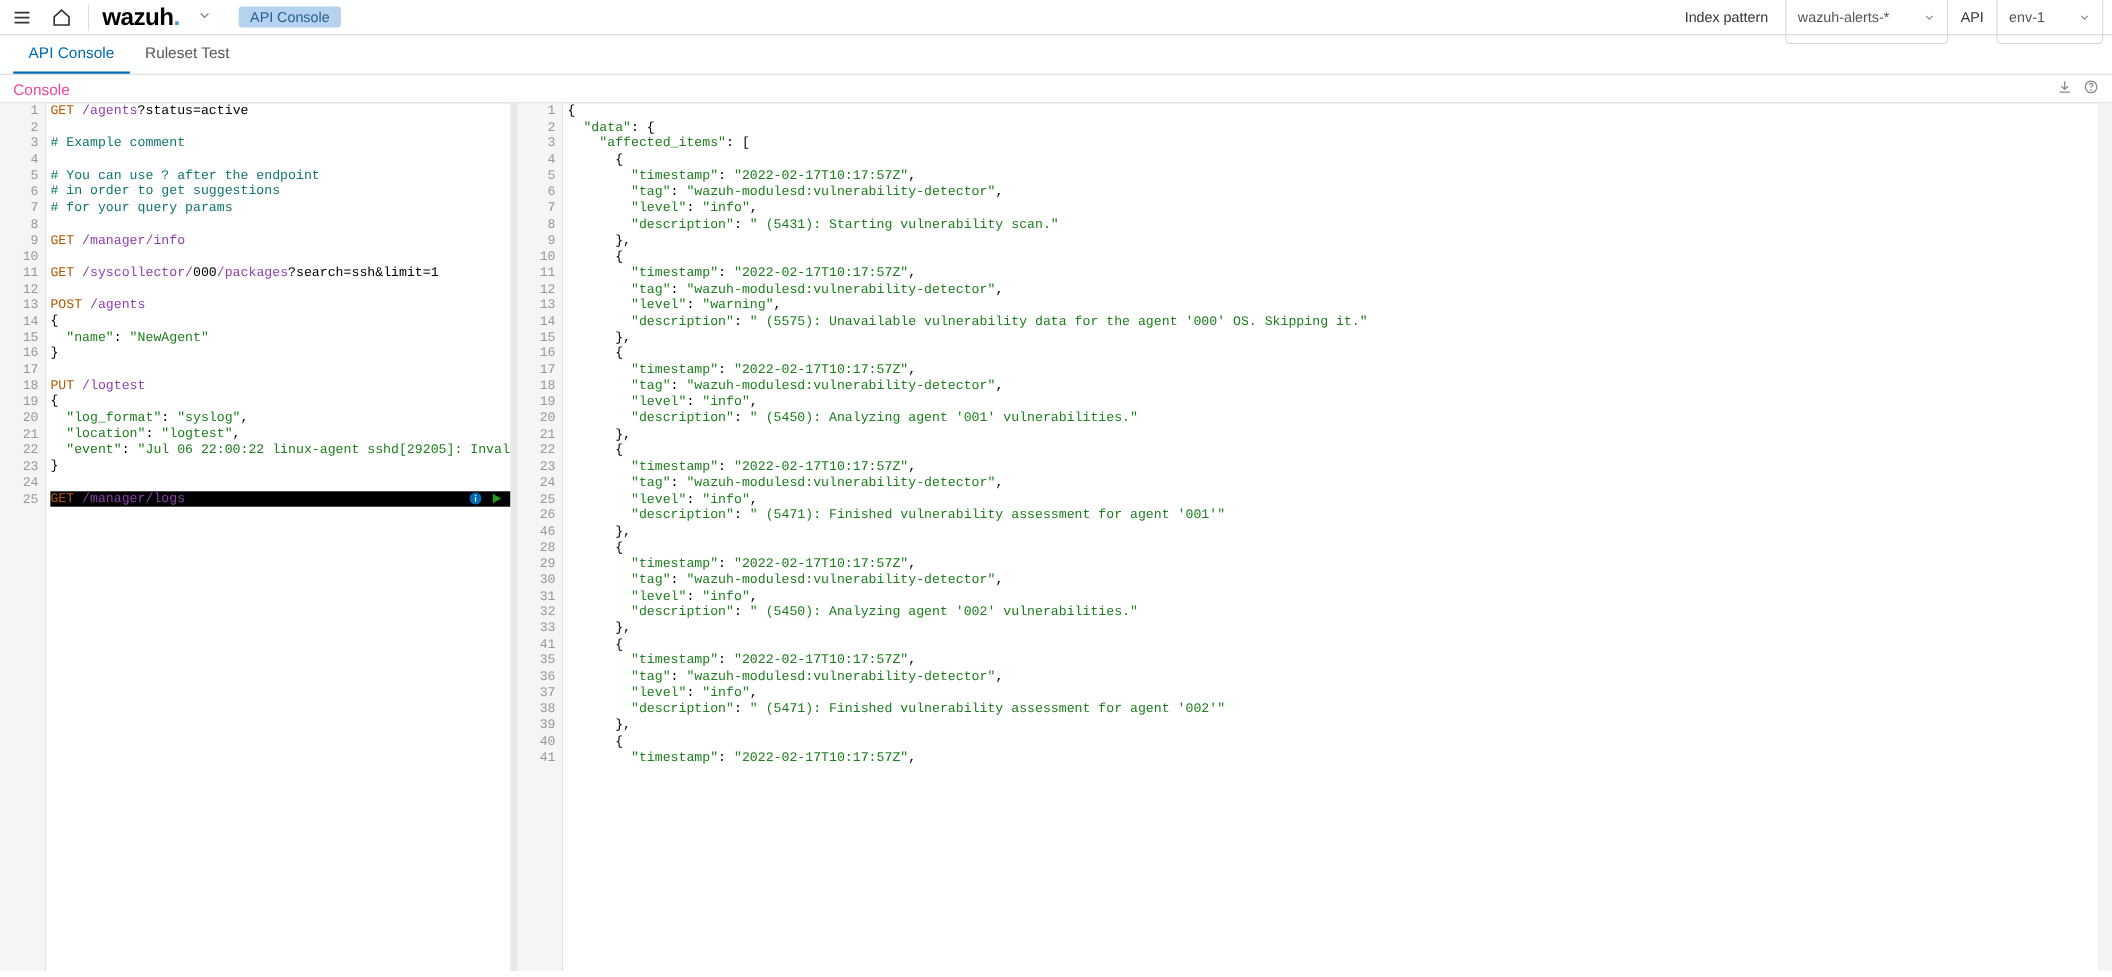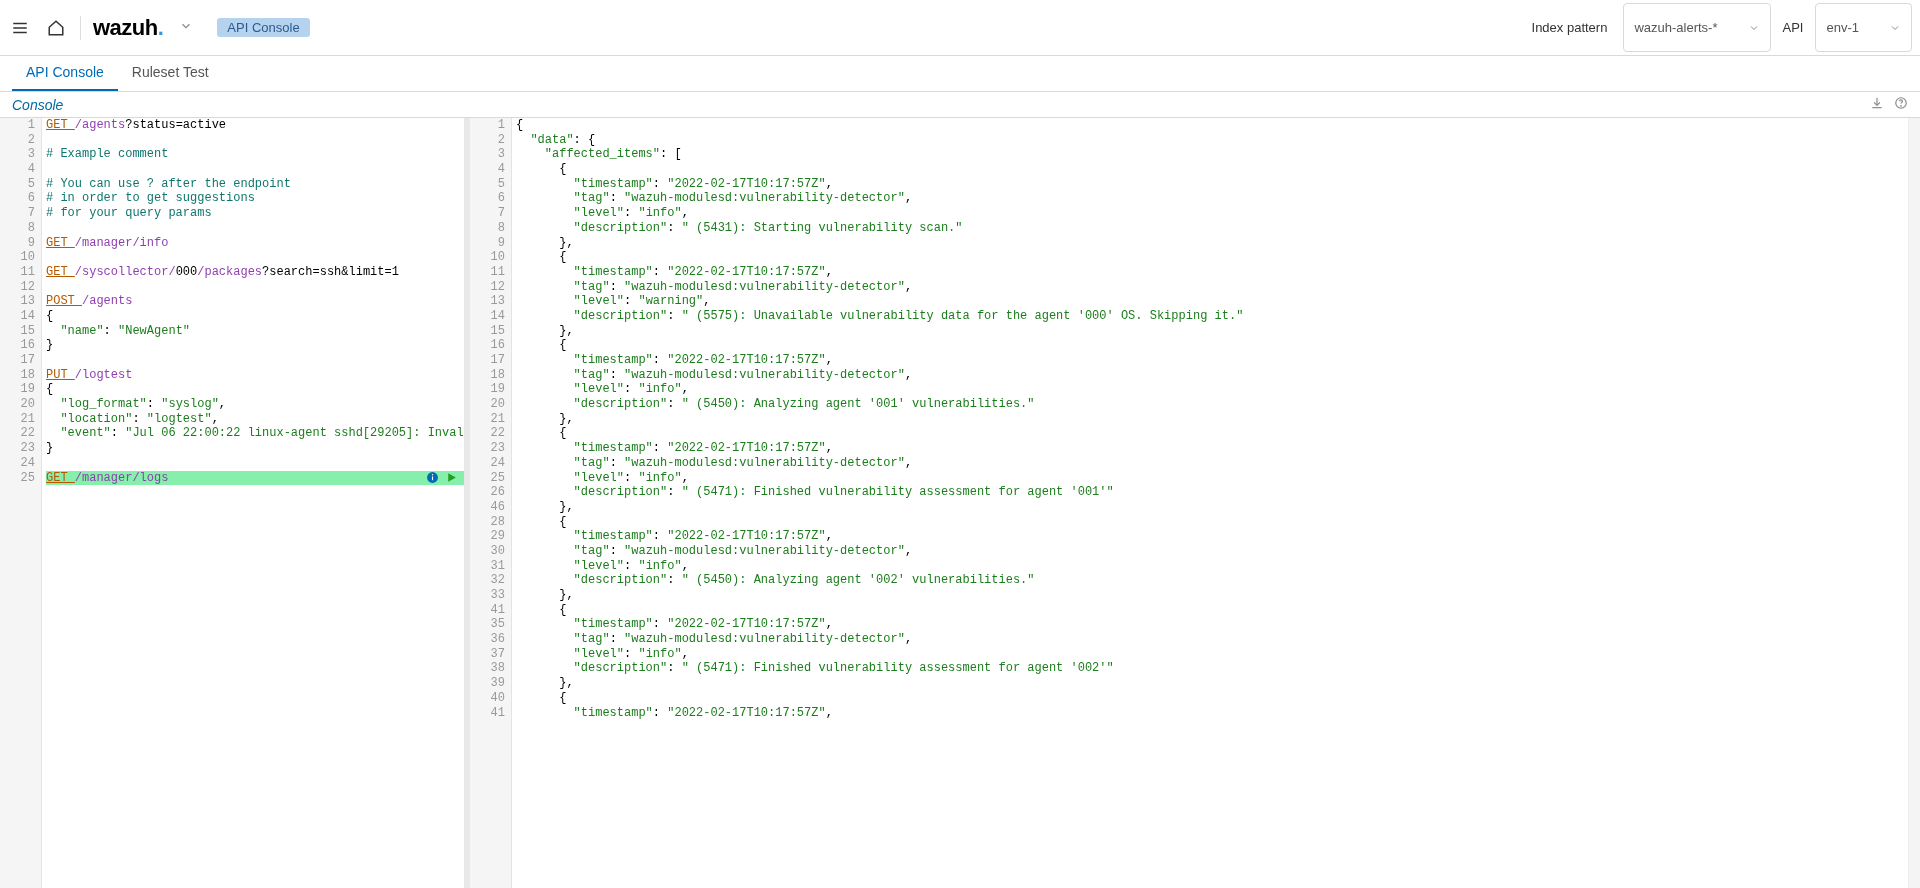--- a/index.html
+++ b/index.html
@@ -1,52 +1,52 @@
 <!DOCTYPE html>
 <html><head>
 <meta charset="utf-8">
 <style>
 * { box-sizing: border-box; margin: 0; padding: 0; }
 body { font-family: -apple-system, BlinkMacSystemFont, "Segoe UI", Helvetica, Arial, sans-serif; font-size: 14px; color: #333; background: #fff; overflow: hidden; }
 
-.topbar { display: flex; align-items: center; height: 56px; border-bottom: 1px solid #d9d9d9; padding: 0 8px; }
+.topbar { display: flex; align-items: center; height: 32px; border-bottom: 1px solid #d9d9d9; padding: 0 8px; }
 .topbar-left { display: flex; align-items: center; gap: 12px; flex: 1; }
 .icon-btn { width: 24px; height: 24px; display: flex; align-items: center; justify-content: center; cursor: pointer; color: #333; }
 .icon-btn svg { width: 18px; height: 18px; }
 .logo { font-size: 22px; font-weight: 700; color: #000; letter-spacing: -0.5px; display: flex; align-items: center; }
 .logo-dot { color: #3498db; }
 .breadcrumb-chip { background: #b5d2ee; color: #2b5b8f; padding: 2px 10px; border-radius: 3px; font-size: 13px; margin-left: 8px; }
 .chevron { color: #888; margin: 0 4px; }
 
 .topbar-right { display: flex; align-items: center; gap: 12px; font-size: 13px; }
 .ip-label { color: #333; margin-right: 4px; }
 .select-box { border: 1px solid #d9d9d9; border-radius: 4px; padding: 16px 10px; display: flex; align-items: center; gap: 30px; color: #555; cursor: pointer; min-width: 140px; }
 .select-box.small { min-width: 60px; }
 .api-label { color: #333; }
 
 .tabs { display: flex; border-bottom: 1px solid #d9d9d9; padding: 0 12px; height: 36px; }
 .tab { padding: 8px 14px; color: #555; cursor: pointer; font-size: 14px; border-bottom: 2px solid transparent; }
 .tab.active { color: #006BB4; border-bottom-color: #006BB4; font-weight: 500; }
 
-.console-header { display: flex; justify-content: space-between; align-items: flex-end; padding: 4px 12px; font-size: 14px; color: #0369a1; font-style: italic; }
+.console-header { display: flex; justify-content: space-between; align-items: flex-end; padding: 4px 12px; font-size: 14px; color: #ec4899; }
 .console-header-right { display: flex; gap: 10px; color: #888; }
 
 .editor-wrap { display: flex; height: calc(100vh - 98px); border-top: 1px solid #d9d9d9; }
 .pane { display: flex; overflow: hidden; position: relative; }
 .pane-left { width: 470px; border-right: 6px solid #e8e8e8; }
 .pane-right { flex: 1; }
 
 .gutter { background: #f5f5f5; color: #999; font-family: Menlo, Monaco, "Courier New", monospace; font-size: 12px; text-align: right; padding: 0 6px 0 0; user-select: none; width: 42px; line-height: 14.7px; padding-top: 0; border-right: 1px solid #e4e4e4; }
 .gutter .ln { height: 14.7px; position: relative; }
 
 .code { font-family: Menlo, Monaco, "Courier New", monospace; font-size: 12px; line-height: 14.7px; white-space: pre; flex: 1; overflow: auto; padding-left: 4px; }
 .code .row { height: 14.7px; position: relative; }
-.code .row.hl { background: #86efac; }
-
-.m-get, .m-post, .m-put { color: #b35900; text-decoration: underline; }
+.code .row.hl { background: #000000; }
+
+.m-get, .m-post, .m-put { color: #b35900; }
 .m-path { color: #8f3faf; }
 .m-pathseg { color: #000; }
 .m-q { color: #000; }
 .m-comment { color: #0f766e; text-align: right; }
 .m-punc { color: #000; }
 .m-key { color: #1c7d1c; }
 .m-str { color: #1c7d1c; }
 .m-colon { color: #000; }
 
 .row-actions { position: absolute; right: 6px; top: 0; display: flex; gap: 6px; align-items: center; }

